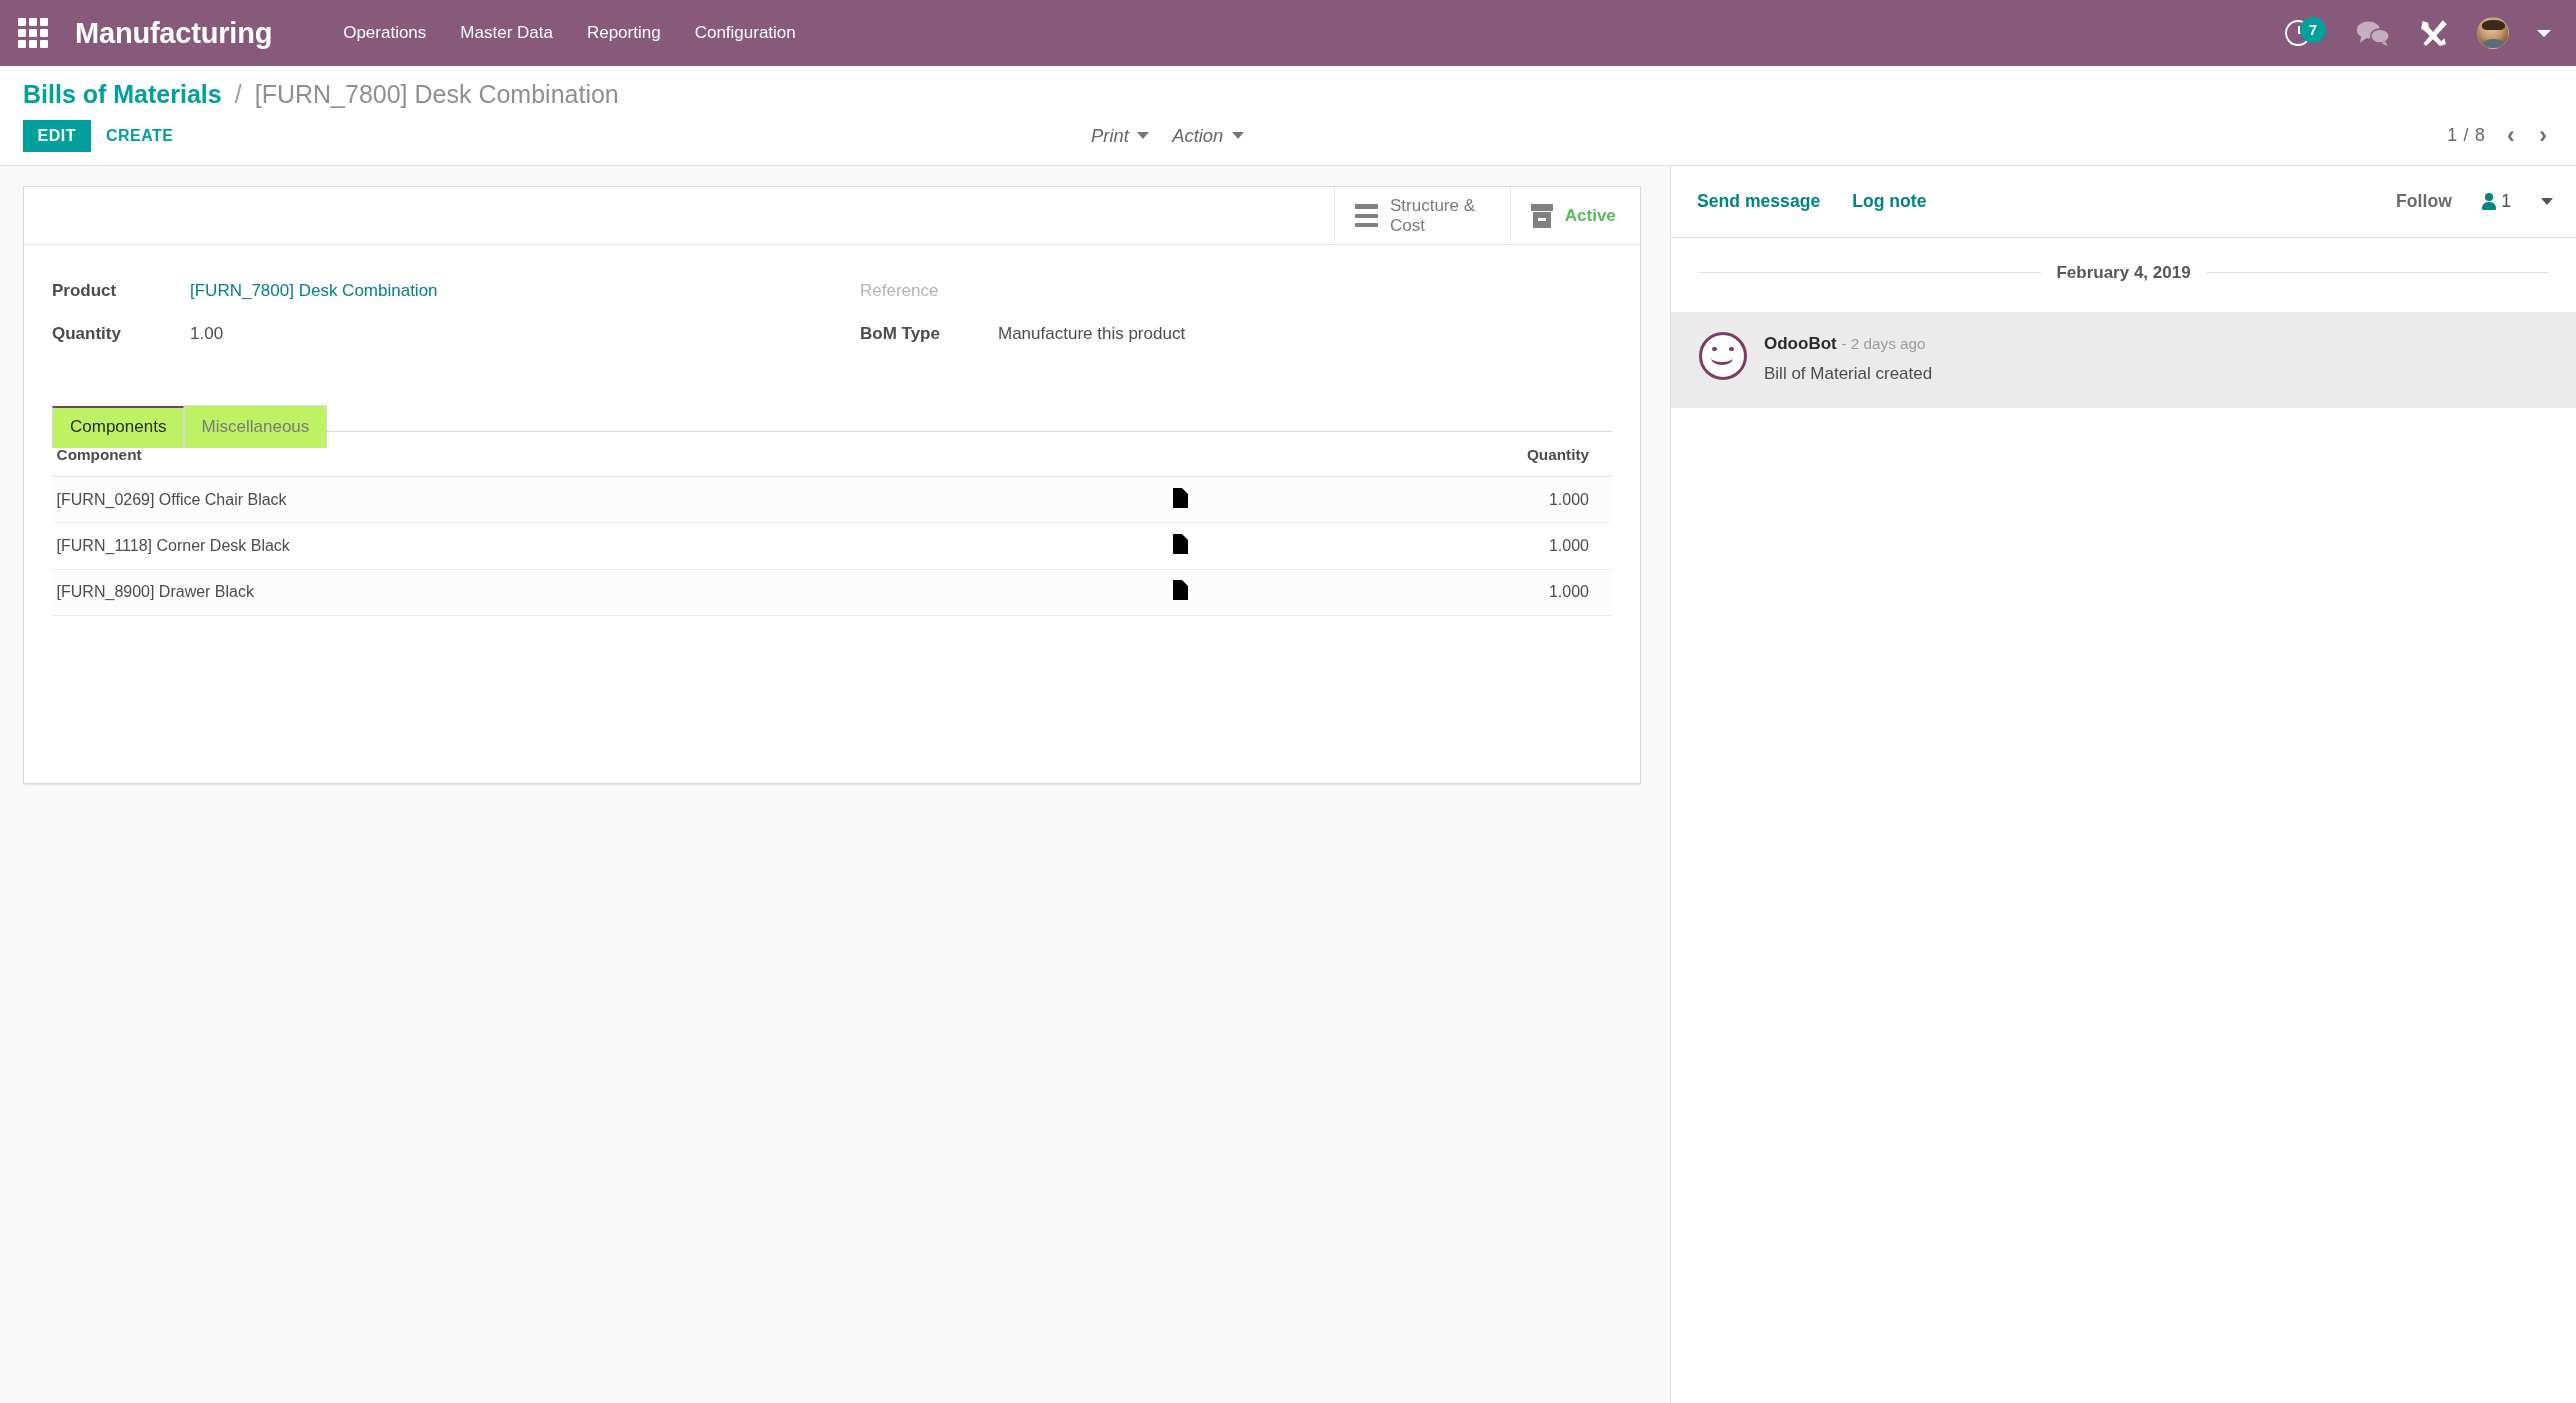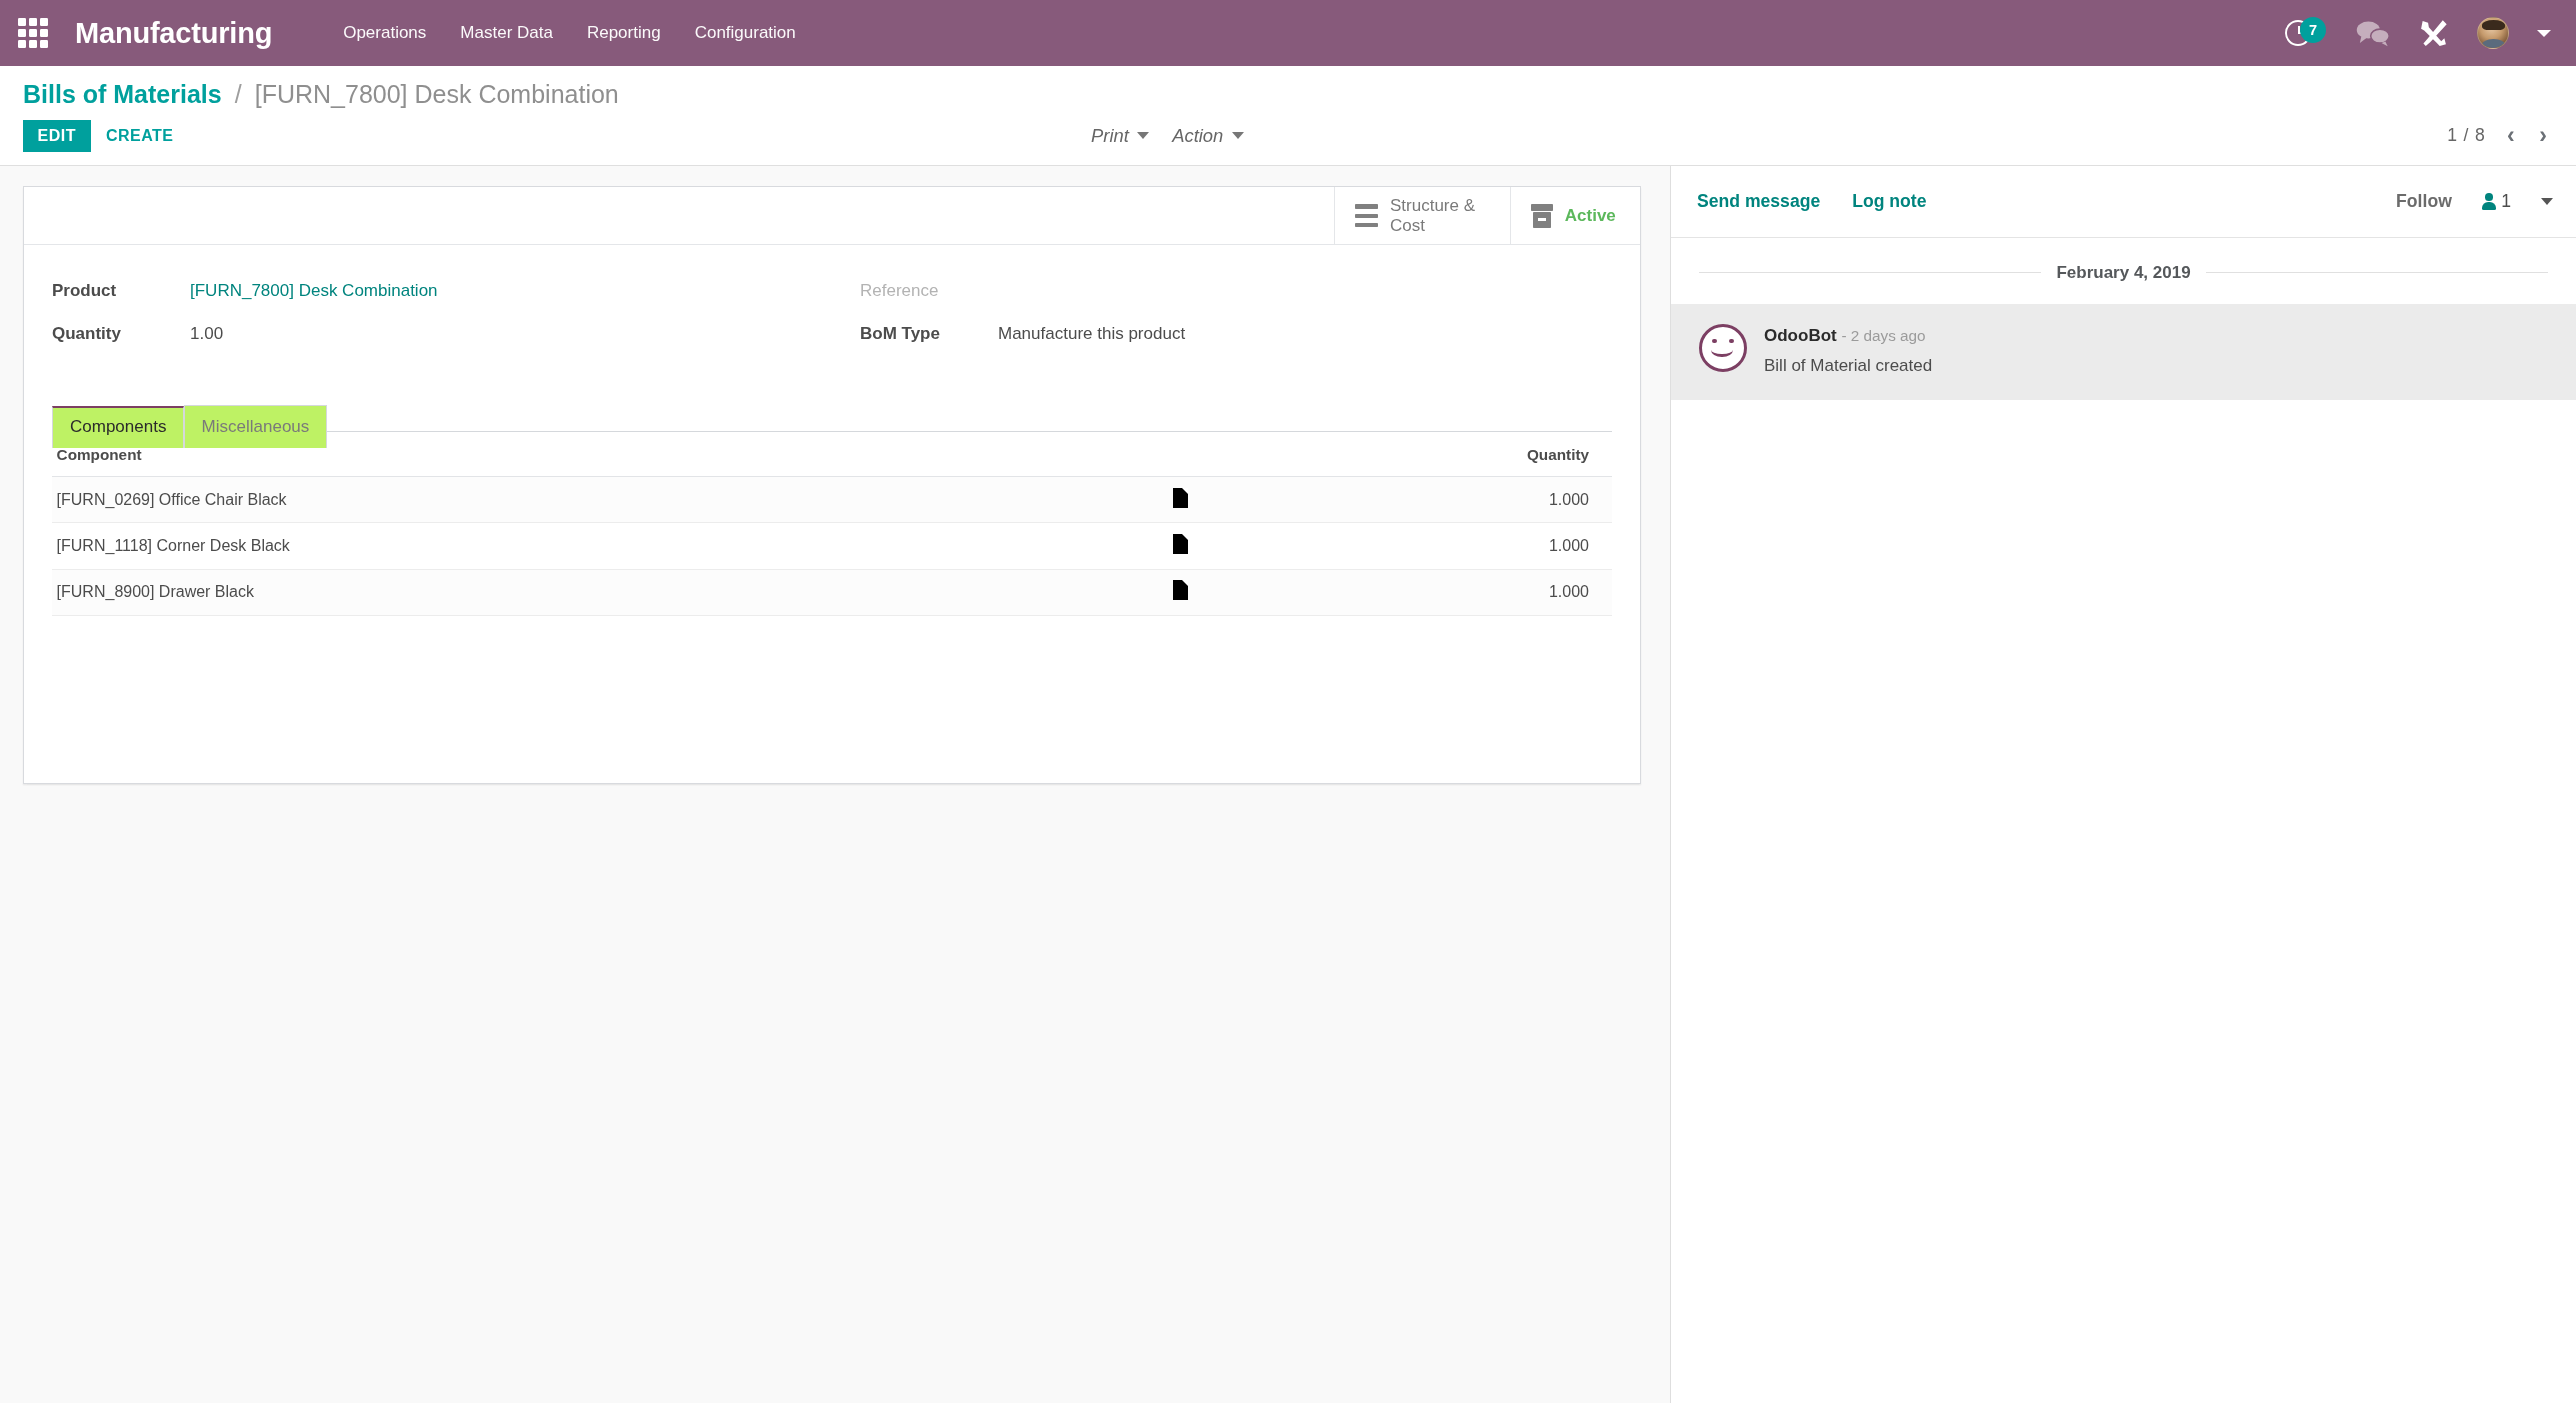--- a/index.html
+++ b/index.html
@@ -433,20 +433,21 @@
     gap: 15.3px;
   }
   .date-sep .rule { flex: 1; height: 0.8px; background: #e0e0e0; }
   .date-sep .label { font-size: 17px; color: #55585b; font-weight: bold; white-space: nowrap; }
   .msg {
     display: flex;
     gap: 17px;
     background: #ebebeb;
     padding: 20px 28px 23px 28px;
     align-items: flex-start;
+    margin-top: 8px;
   }
   .bot-avatar {
     width: 48px; height: 48px;
     border-radius: 50%;
     background: #ffffff;
     border: 3.8px solid #7c3f63;
     position: relative;
     flex-shrink: 0;
   }
   .bot-avatar .eye {

